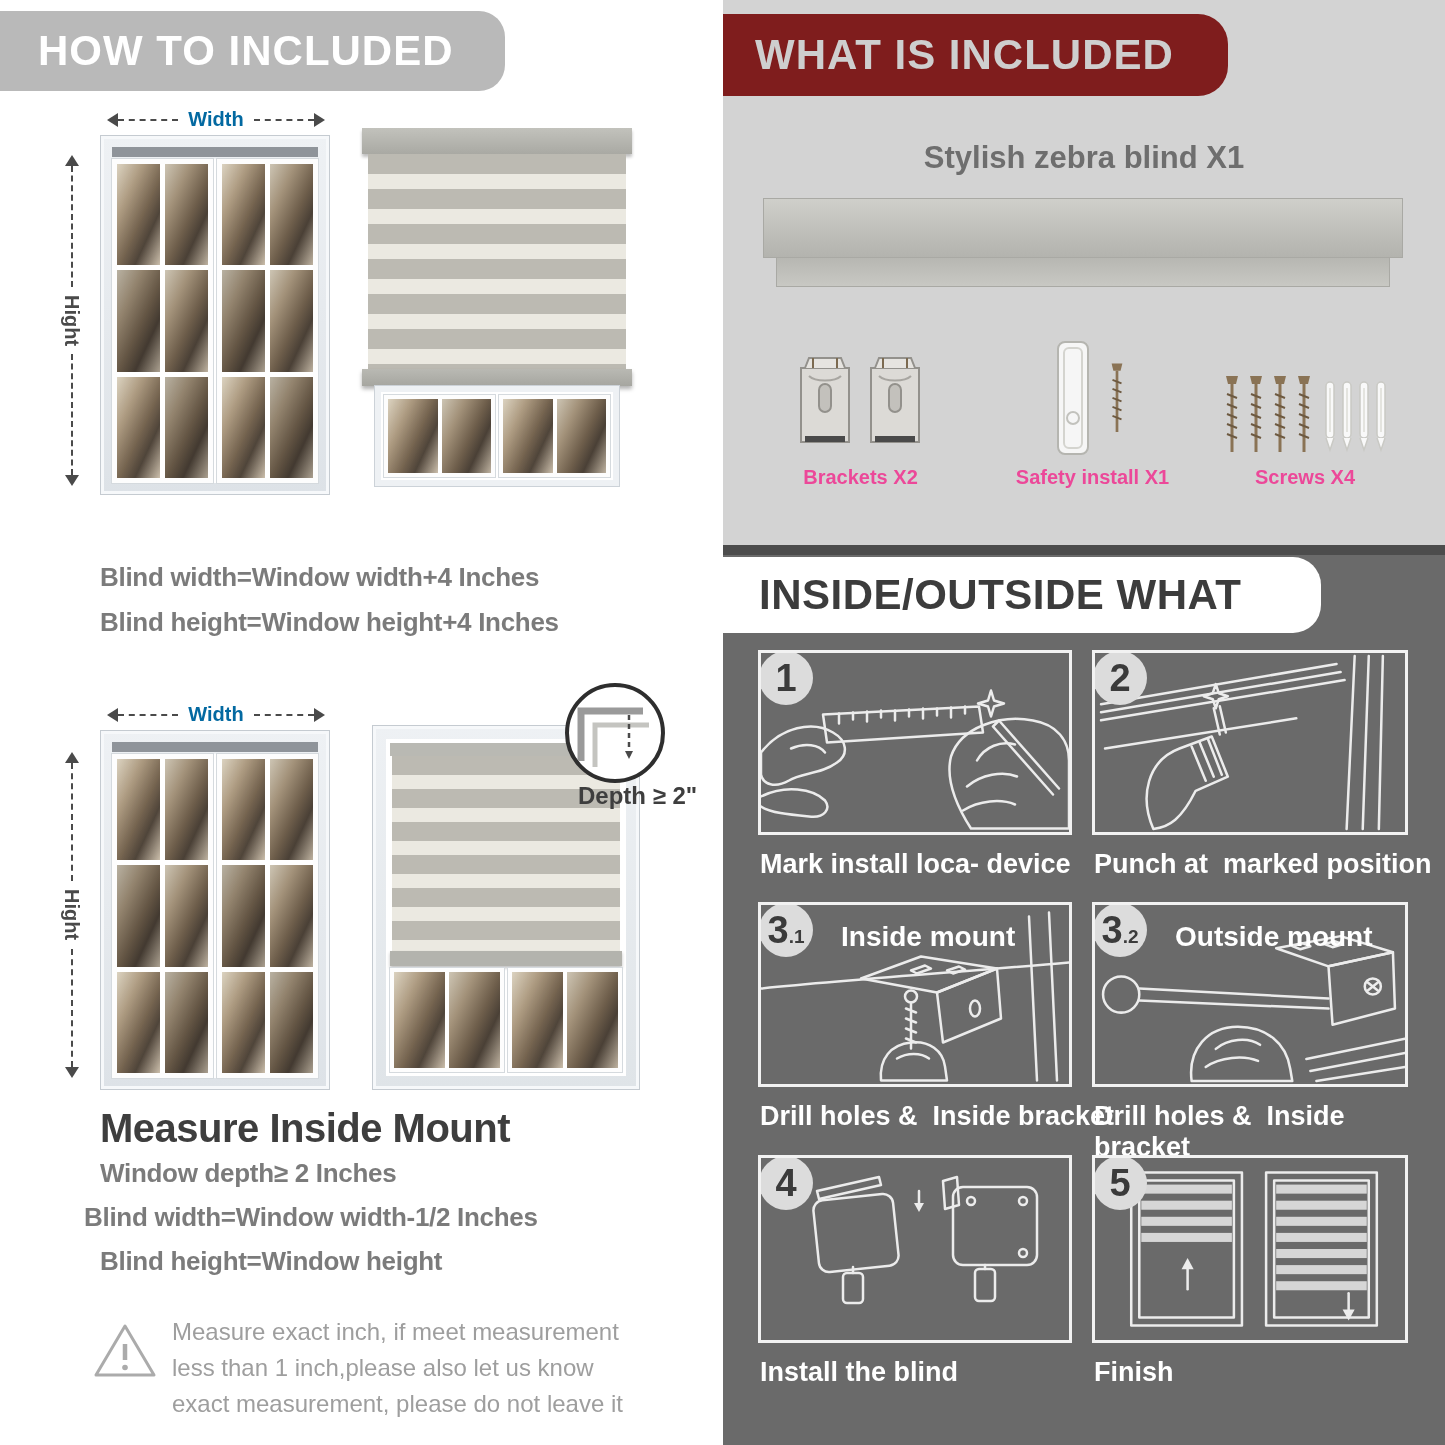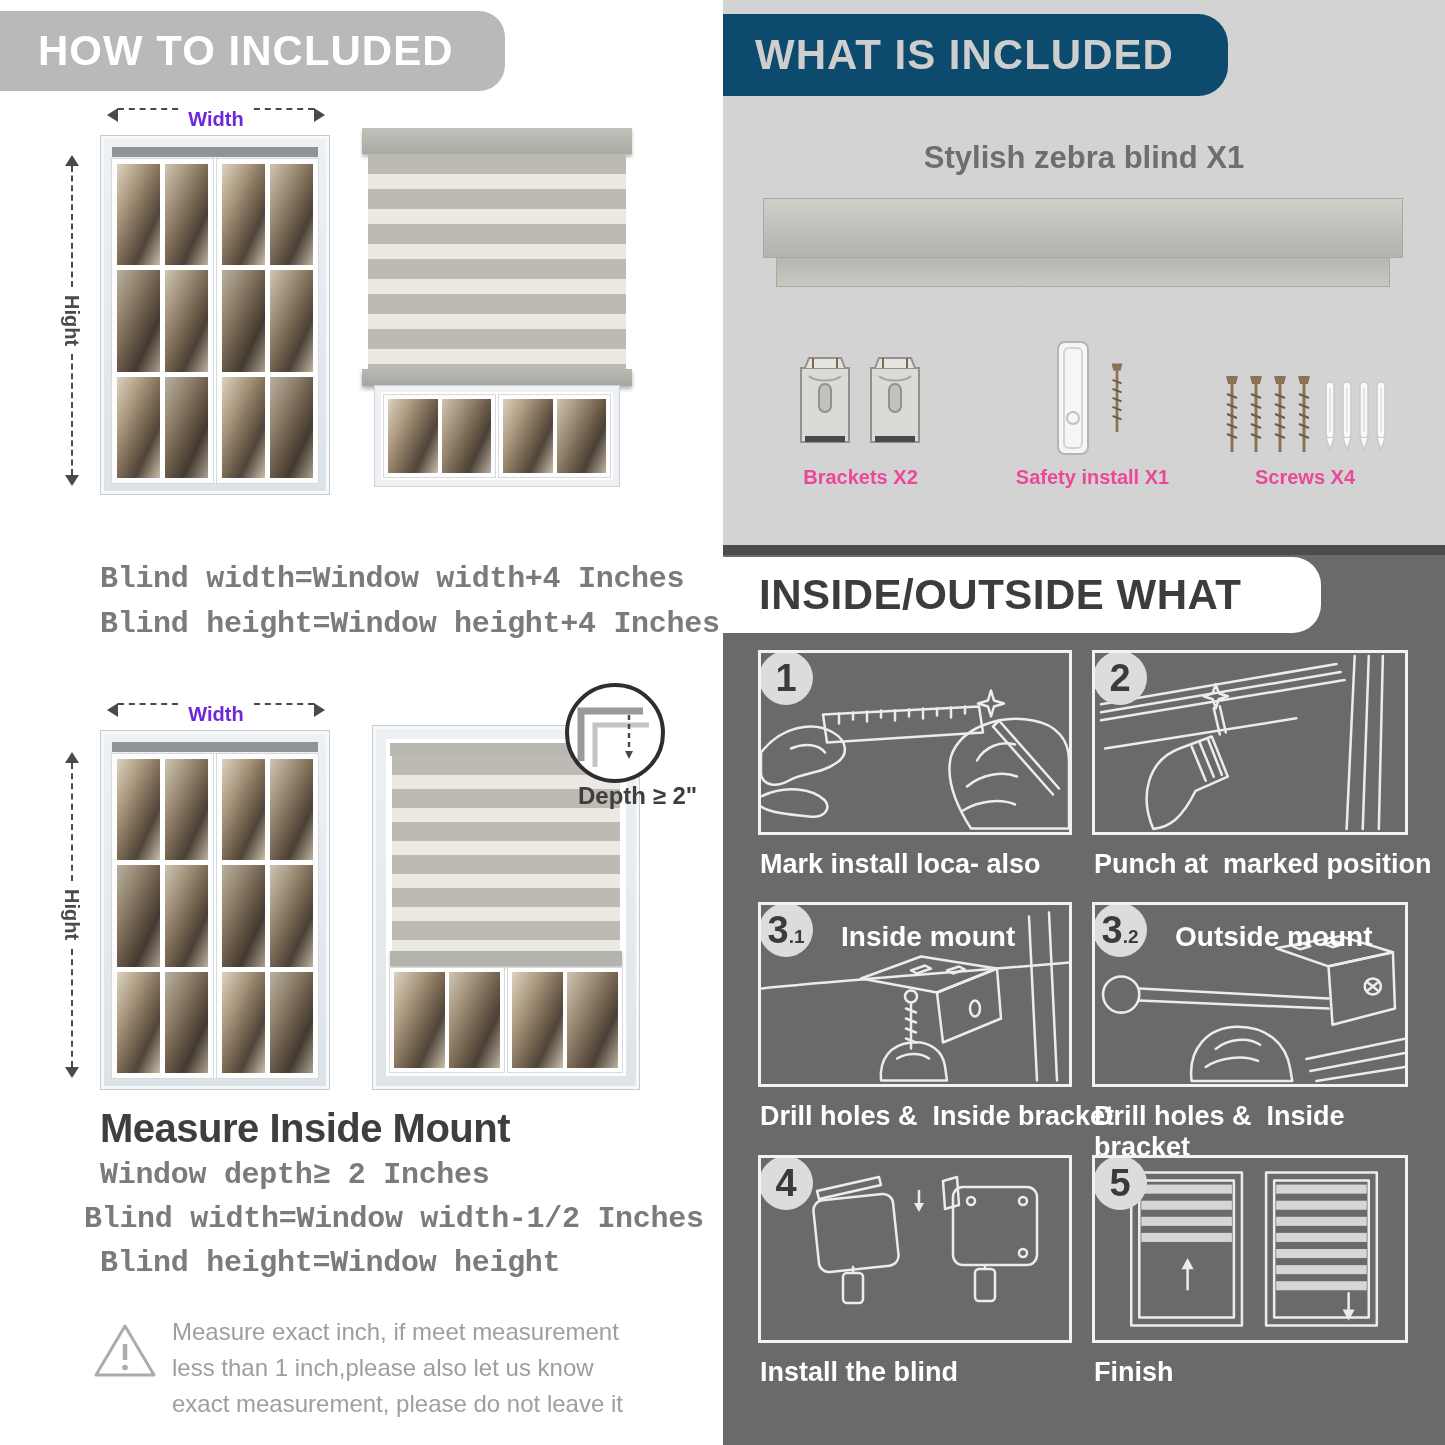--- a/index.html
+++ b/index.html
@@ -5,21 +5,21 @@
   html,body{margin:0;padding:0;}
   #canvas{position:relative;width:1445px;height:1445px;background:#ffffff;
           font-family:"Liberation Sans",sans-serif;overflow:hidden;}
   .abs{position:absolute;}
 
   
   .htm-header{left:0;top:11px;width:505px;height:80px;background:#b9b9b9;
     border-radius:0 26px 26px 0;display:flex;align-items:center;padding-left:38px;
     box-sizing:border-box;color:#fff;font-size:42px;font-weight:bold;letter-spacing:1px;}
 
-  .dimh{display:flex;color:#6d28d9;font-weight:bold;font-size:20px;}
+  .dimh{display:flex;align-items:center;color:#0369a1;font-weight:bold;font-size:20px;}
   .dimh .dash{flex:1;border-top:2px dashed #4a4a4a;}
   .dimh .lbl{margin:0 10px;}
   .arrL{width:0;height:0;border:7px solid transparent;border-right:11px solid #4a4a4a;}
   .arrR{width:0;height:0;border:7px solid transparent;border-left:11px solid #4a4a4a;}
   .dimv{display:flex;flex-direction:column;align-items:center;color:#4a4a4a;font-weight:bold;font-size:20px;}
   .dimv .vdash{flex:1;border-left:2px dashed #4a4a4a;}
   .dimv .lbl{writing-mode:vertical-rl;margin:8px 0;}
   .arrU{width:0;height:0;border:7px solid transparent;border-bottom:11px solid #4a4a4a;}
   .arrD{width:0;height:0;border:7px solid transparent;border-top:11px solid #4a4a4a;}
 
@@ -52,26 +52,26 @@
   .winB-cassette{height:13px;background:#b9b9b3;}
   .winB-fabric{margin:0 2px;background:repeating-linear-gradient(180deg,#bcbab2 0 19px,#ebe9e1 19px 33px);}
   .winB-rail{height:15px;background:#b3b3ad;box-shadow:0 2px 3px rgba(0,0,0,.25);}
   .winB-glass{flex:1;margin-top:2px;display:flex;gap:4px;}
 
   .callout{width:92px;height:92px;border-radius:50%;border:4px solid #2e2e2e;
            background:#fff;overflow:hidden;}
   .depth-lbl{font-size:24px;font-weight:bold;color:#3e3e3e;}
 
   .sec-title{font-size:40px;font-weight:bold;color:#3e3e3e;letter-spacing:-.5px;}
-  .sec-line{font-size:30px;font-weight:bold;color:#7b7b7b;letter-spacing:-.3px;font-family:Liberation Mono, monospace;}
+  .sec-line{font-size:26px;font-weight:bold;color:#7b7b7b;letter-spacing:-.3px;}
   .warn-text{font-size:24px;color:#9e9e9e;line-height:1.5;}
 
   
   .included-panel{left:723px;top:0;width:722px;height:545px;background:#d3d3d3;}
-  .wi-header{left:723px;top:14px;width:505px;height:82px;background:#0c4a6e;
+  .wi-header{left:723px;top:14px;width:505px;height:82px;background:#7f1d1d;
     border-radius:0 30px 30px 0;display:flex;align-items:center;padding-left:32px;
     box-sizing:border-box;color:#cecece;font-size:42px;font-weight:bold;letter-spacing:1px;}
   .blind-lbl{left:723px;top:140px;width:722px;text-align:center;font-size:31px;
              font-weight:bold;color:#6e6e6e;}
   .headrail-top{left:763px;top:198px;width:640px;height:60px;
      background:linear-gradient(180deg,#cfcfca 0%,#c2c2bd 45%,#b3b3ae 100%);
      border:1px solid #a9a9a4;box-sizing:border-box;}
   .headrail-bot{left:776px;top:258px;width:614px;height:29px;
      background:linear-gradient(180deg,#b7b7b2,#c8c8c3);
      border:1px solid #a9a9a4;border-top:none;box-sizing:border-box;}
@@ -312,21 +312,21 @@
       <path d="M30,92 C44,86 58,88 64,96"></path>
       <path d="M0,140 C24,128 52,132 64,144 C70,152 64,162 48,160 C28,158 8,156 0,150"></path>
       <path d="M190,100 C200,70 240,58 272,64 C296,68 308,84 308,104 L308,172 L210,172 C196,150 184,124 190,100 Z"></path>
       <path d="M216,104 C224,90 240,84 254,88 M206,130 C220,118 242,114 256,120 M202,154 C218,144 240,142 254,148"></path>
     </svg>
     <div class="badge">
       <span class="b-main">1</span>
         <span class="b-sub"></span>
     </div>
   </div>
-  <div class="abs step-caption" style="left:760px;top:849px;">Mark install loca- also</div>
+  <div class="abs step-caption" style="left:760px;top:849px;">Mark install loca- device</div>
 
   <div class="abs step-panel" style="left:1092px;top:650px;width:316px;height:185px;">
     <svg width="310" height="179" viewBox="0 0 308 172" class="lineart">
       <path d="M6,48 L240,8 M6,56 L244,16 M6,64 L248,24"></path>
       <path d="M258,0 L250,172 M272,0 L266,172 M286,0 L282,172"></path>
       <path d="M10,92 L200,62"></path>
       <path d="M58,172 C44,140 52,104 84,92 L116,80 L132,120 L100,134 C86,162 74,170 58,172 Z"></path>
       <path d="M112,82 L126,118 M104,86 L118,120 M96,90 L110,124"></path>
       <path d="M124,78 L118,52 M130,76 L124,50"></path>
       <path d="M120,28 l3,9 9,3 -9,3 -3,9 -3,-9 -9,-3 9,-3 z"></path>

